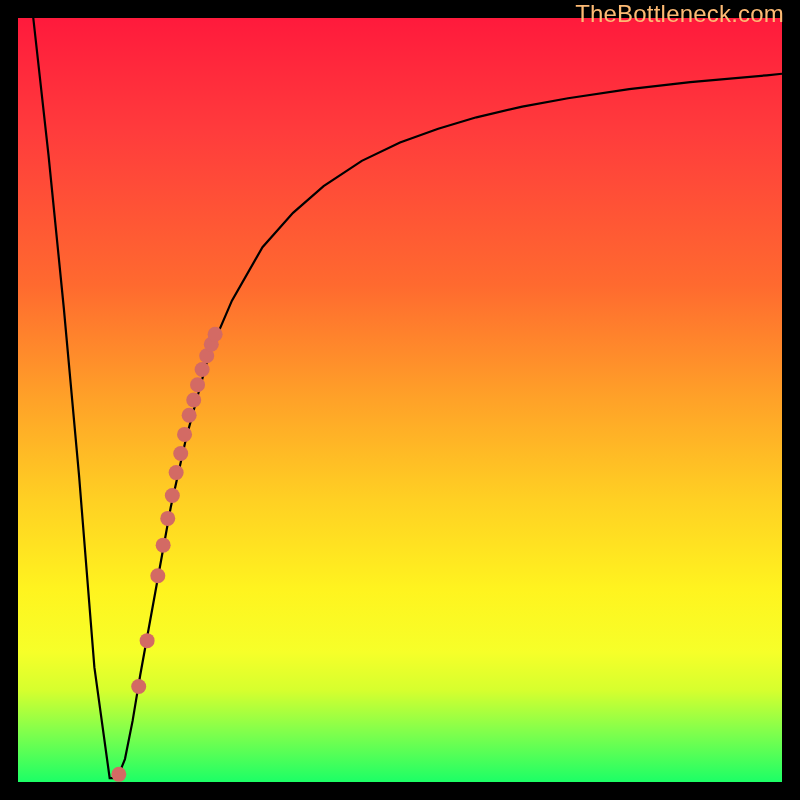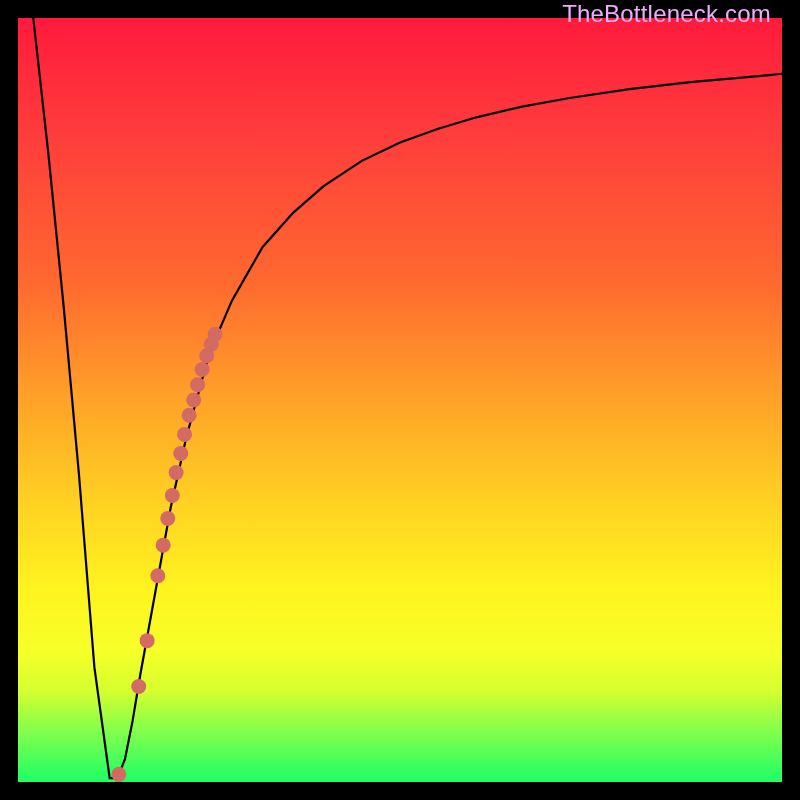--- a/index.html
+++ b/index.html
@@ -33,22 +33,22 @@
       #fff41f 75%,
       #f6ff29 83%,
       #d6ff2e 88%,
       #88ff4a 93%,
       #1cff66 100%
     );
   }
   .watermark {
     position: absolute;
     top: 0px;
-    right: 29px;
-    color: #f0abfc;
+    right: 16px;
+    color: #fdba74;
     font-size: 24px;
     font-weight: 500;
     letter-spacing: 0.2px;
     text-align: right;
     user-select: none;
   }
   svg.curve, svg.dots {
     position: absolute;
     left: 0;
     top: 0;

